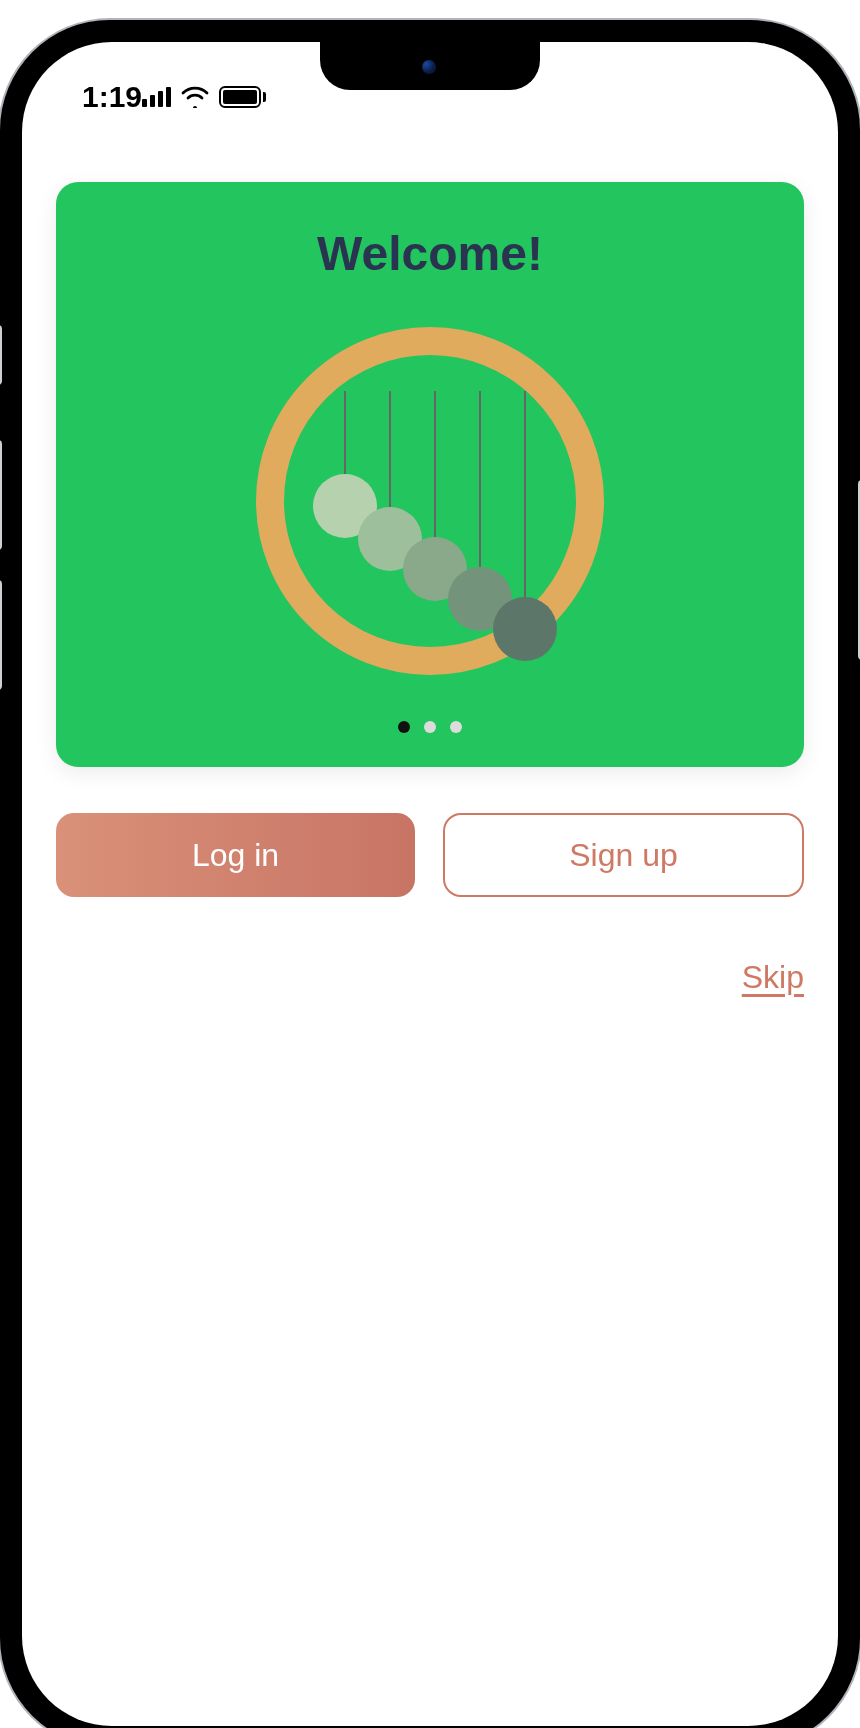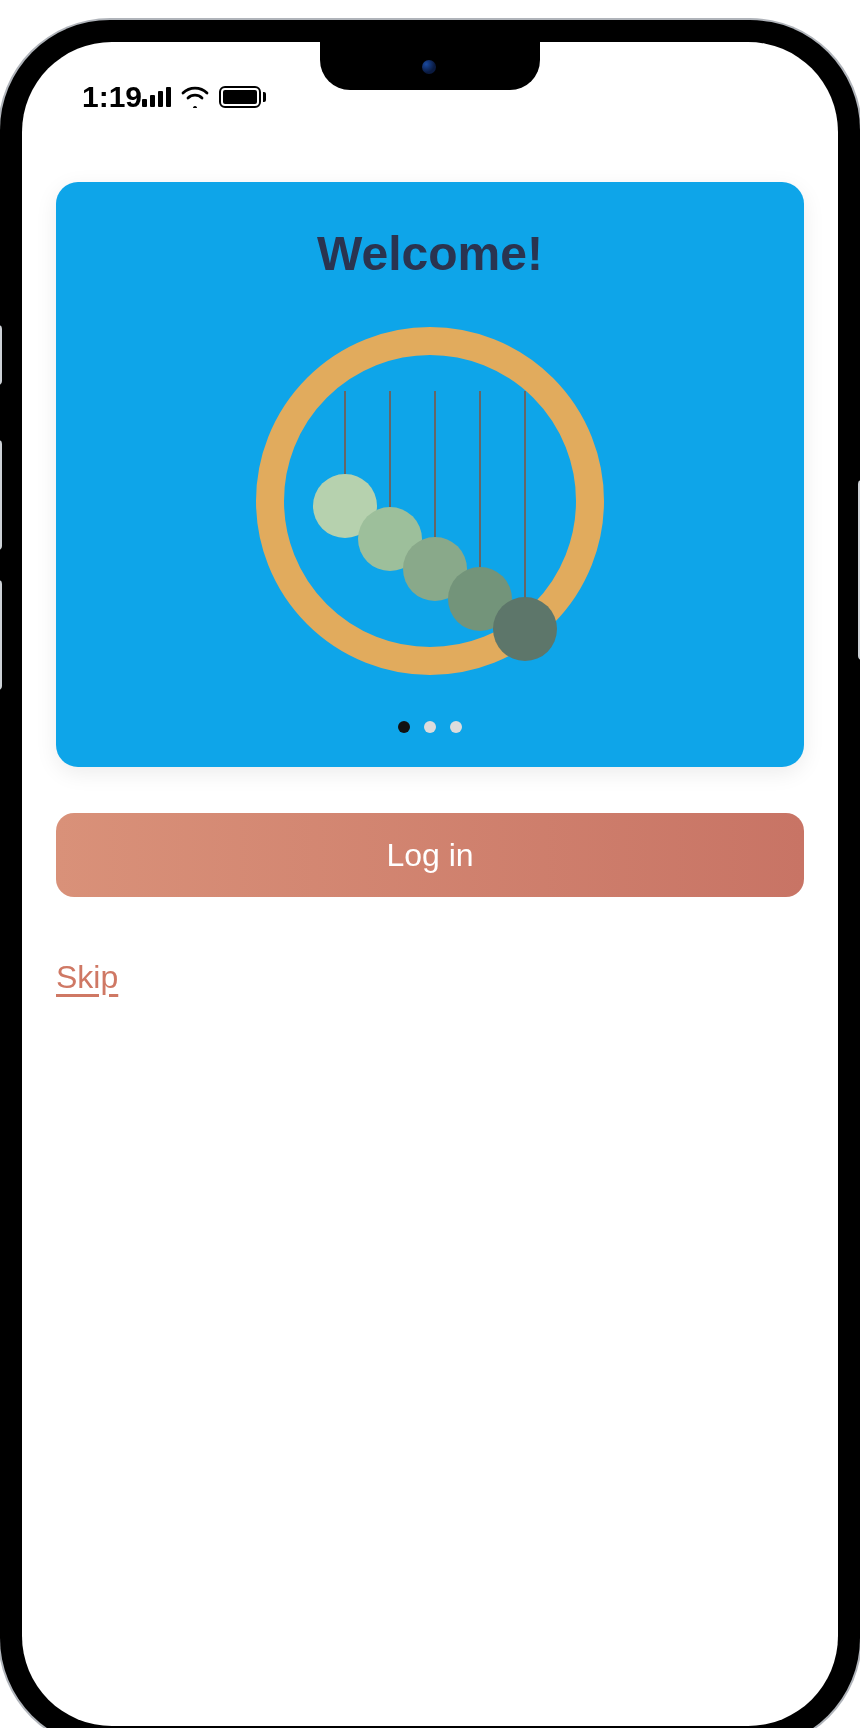--- a/index.html
+++ b/index.html
@@ -129,21 +129,21 @@
     .side-btn-left-2 { left: -6px; top: 420px; width: 8px; height: 110px; }
     .side-btn-left-3 { left: -6px; top: 560px; width: 8px; height: 110px; }
     .side-btn-right { right: -6px; top: 460px; width: 8px; height: 180px; }
     
     
     .content {
       padding: 50px 34px 0 34px;
     }
     
     .card {
-      background: #0ea5e9;
+      background: #22c55e;
       border-radius: 22px;
       box-shadow: 0 6px 22px rgba(0,0,0,0.08);
       padding: 44px 34px 34px 34px;
       text-align: center;
     }
     
     .welcome-title {
       font-size: 48px;
       font-weight: 700;
       color: #2a3450;
@@ -203,21 +203,21 @@
       color: #fff;
     }
     
     .btn-outline {
       background: #fff;
       border: 2px solid #cf7864;
       color: #cf7864;
     }
     
     .skip-wrap {
-      text-align: left;
+      text-align: right;
       margin-top: 62px;
     }
     
     .skip-link {
       font-size: 32px;
       color: #cf7864;
       text-decoration: underline;
       text-underline-offset: 6px;
       cursor: pointer;
     }
@@ -288,20 +288,23 @@
           <div class="dot active"></div>
           <div class="dot"></div>
           <div class="dot"></div>
         </div>
       </div>
 
       <div class="buttons">
         <button class="btn btn-primary">
           <span>Log in</span>
         </button>
+        <button class="btn btn-outline">
+          <span>Sign up</span>
+        </button>
       </div>
 
       <div class="skip-wrap">
         <a class="skip-link">Skip</a>
       </div>
 
     </div>
   </div>
 </div>
 

